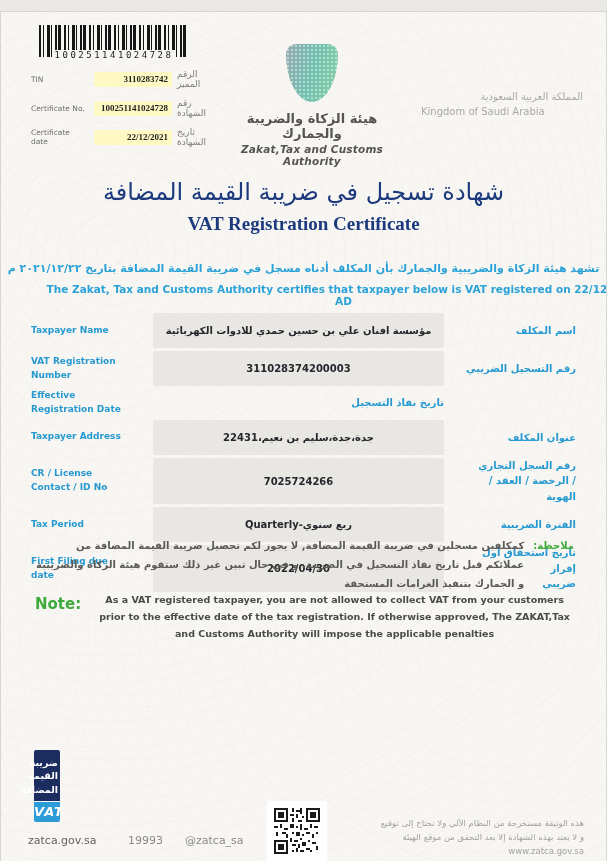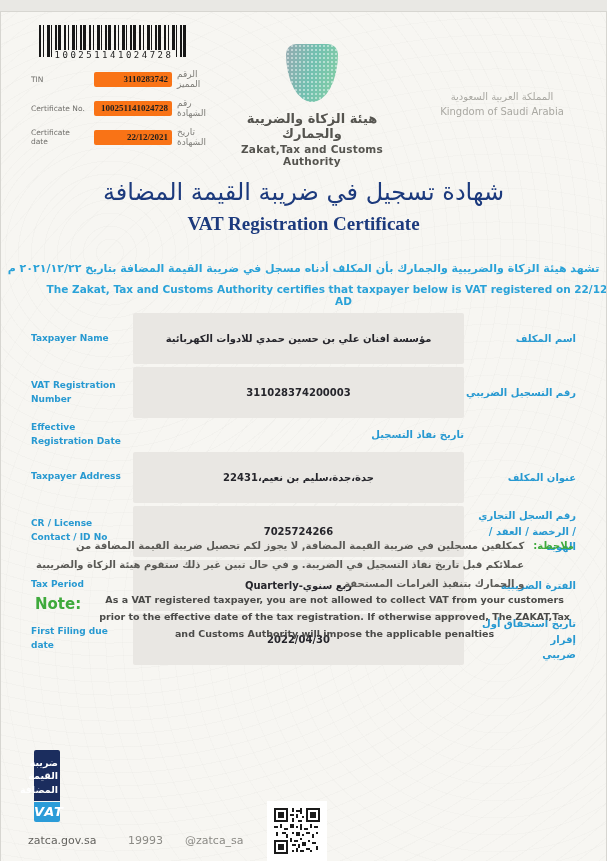--- a/index.html
+++ b/index.html
@@ -25,59 +25,59 @@
         #161616 12px 13px, transparent 13px 16px,
         #161616 16px 18px, transparent 18px 19px,
         #161616 19px 22px, transparent 22px 25px);
   }
   .barcode-number { position:absolute; left:50%; bottom:-3px; transform:translateX(-50%);
     background:#f7f6f2; padding:0 2px; font-family:"DejaVu Sans Mono","Liberation Mono",monospace;
     font-size:9px; letter-spacing:2.5px; color:#1c1c1c; white-space:nowrap; }
   .hmeta { position:absolute; left:30px; top:57px; width:180px; display:flex; flex-direction:column; gap:9px; }
   .hmeta-row { display:grid; grid-template-columns:58px 78px auto; align-items:center; column-gap:5px; }
   .hmeta-en  { font-size:7.5px; color:#6f6e6a; }
-  .hmeta-val { background:#f97316; border-radius:2px; padding:2.5px 4px; text-align:right;
+  .hmeta-val { background:#fef9c3; border-radius:2px; padding:2.5px 4px; text-align:right;
     font-family:"Liberation Serif","DejaVu Serif",serif; font-weight:bold; font-size:9px; color:#1f1f1f; }
   .hmeta-ar  { font-size:9px; color:#7d7c77; direction:rtl; text-align:left; padding-right:2px; }
 
   
   .authority { position:absolute; left:222px; top:32px; width:178px; text-align:center; }
   .shield { width:52px; height:58px; margin:0 auto;
     background-image:
       radial-gradient(rgba(255,255,255,.45) 26%, transparent 32%),
       linear-gradient(105deg,#95aab1 0%, #72c0b0 48%, #85cfa4 100%);
     background-size:4px 4px, 100% 100%;
     border-radius:10px 10px 26px 26px / 10px 10px 48px 48px; }
   .auth-ar { margin-top:9px; font-size:13px; font-weight:bold; color:#55544f; direction:rtl; }
-  .auth-en { margin-top:2px; font-size:10.5px; font-weight:bold; color:#55544f; letter-spacing:.2px; }
-
-  
-  .country { position:absolute; right:23px; top:79px; width:162px; text-align:center; color:#a9a8a2; }
+  .auth-en { margin-top:2px; font-size:10.5px; font-weight:bold; color:#55544f; letter-spacing:.2px;font-style:italic; }
+
+  
+  .country { position:absolute; right:23px; top:79px; width:162px; color:#a9a8a2; }
   .country-ar { font-size:10px; direction:rtl; }
   .country-en { font-size:10px; margin-top:4px; }
 
   
   .title-ar { position:absolute; top:166px; left:0; width:100%; text-align:center;
     font-size:24px; font-weight:normal; color:#1c3a7d; direction:rtl; }
   .title-en { position:absolute; top:201px; left:0; width:100%; text-align:center;
     font-size:19px; font-weight:bold; color:#1c3a7d;font-family:Liberation Serif, serif; }
 
   
   .cert-ar { position:absolute; top:250px; left:0; width:100%; text-align:center;
     font-size:11px; font-weight:bold; color:#2aa2d8; direction:rtl; }
   .cert-en { position:absolute; top:271px; left:0; width:100%; text-align:center;
     font-size:10.5px; font-weight:bold; color:#2aa2d8;padding-left:40px; }
 
   
   .details { position:absolute; top:301px; left:30px; right:30px; display:flex; flex-direction:column; gap:3px; }
-  .drow { display:grid; grid-template-columns:102px 1fr 112px; column-gap:0; align-items:center; min-height:25px; }
+  .drow { display:grid; grid-template-columns:102px 1fr 112px; column-gap:20px; align-items:center; min-height:25px; }
   .den { font-size:9px; font-weight:bold; color:#2799d1; white-space:pre-line; line-height:1.55; }
   .dval { align-self:stretch; background:#e9e7e3; border-radius:2px; display:flex; align-items:center;
     justify-content:center; font-weight:bold; font-size:10px; color:#26262c;
-    padding:20px 6px; direction:rtl; }
+    padding:12px 6px; direction:rtl; }
   .dar { font-size:10px; font-weight:bold; color:#2799d1; direction:rtl; text-align:right;
     white-space:pre-line; line-height:1.55; }
 
   
   .note-ar { position:absolute; top:524px; left:34px; right:32px; direction:rtl;
     display:flex; gap:9px; align-items:flex-start; }
   .note-ar .nlabel { color:#3faa3c; font-weight:bold; font-size:10px; white-space:nowrap; line-height:1.9; }
   .note-ar .ntext  { color:#5a5955; font-weight:bold; font-size:10px; line-height:1.9; text-align:right; }
   .note-en { position:absolute; top:579px; left:34px; right:32px; display:flex; gap:14px; align-items:flex-start; }
   .note-en .nlabel { color:#3faa3c; font-weight:bold; font-size:15px; white-space:nowrap; line-height:1.8; }
@@ -252,14 +252,19 @@
           <rect x="21" y="19" width="1" height="2"></rect>
         <rect x="9" y="21" width="1" height="1"></rect>
           <rect x="11" y="20" width="1" height="2"></rect>
           <rect x="13" y="21" width="2" height="1"></rect>
         <rect x="16" y="20" width="2" height="1"></rect>
           <rect x="18" y="21" width="1" height="1"></rect>
       </g>
     </svg>
   </div>
 
+  <div class="disclaimer">
+    <div>هذه الوثيقة مستخرجة من النظام الآلي ولا تحتاج إلى توقيع</div>
+    <div>و لا يعتد بهذه الشهادة إلا بعد التحقق من موقع الهيئة</div>
+    <div class="url">www.zatca.gov.sa</div>
+  </div>
 
 </div>
 
 </body></html>

